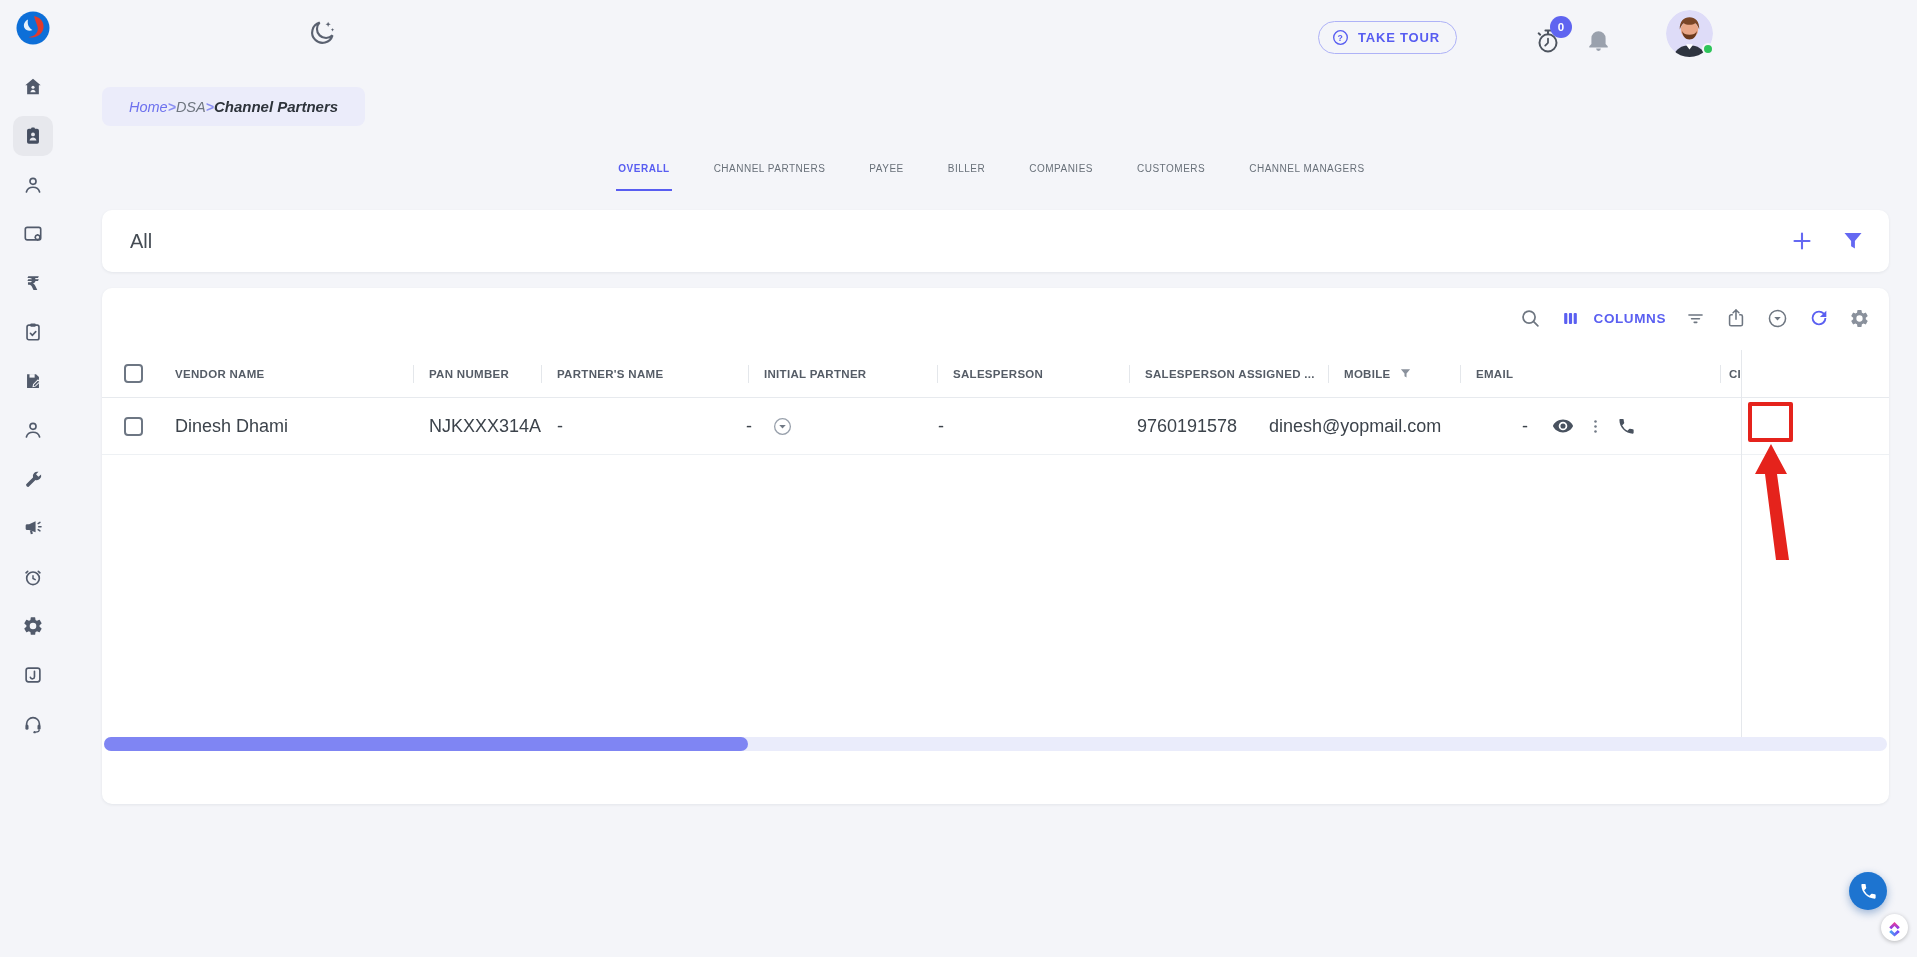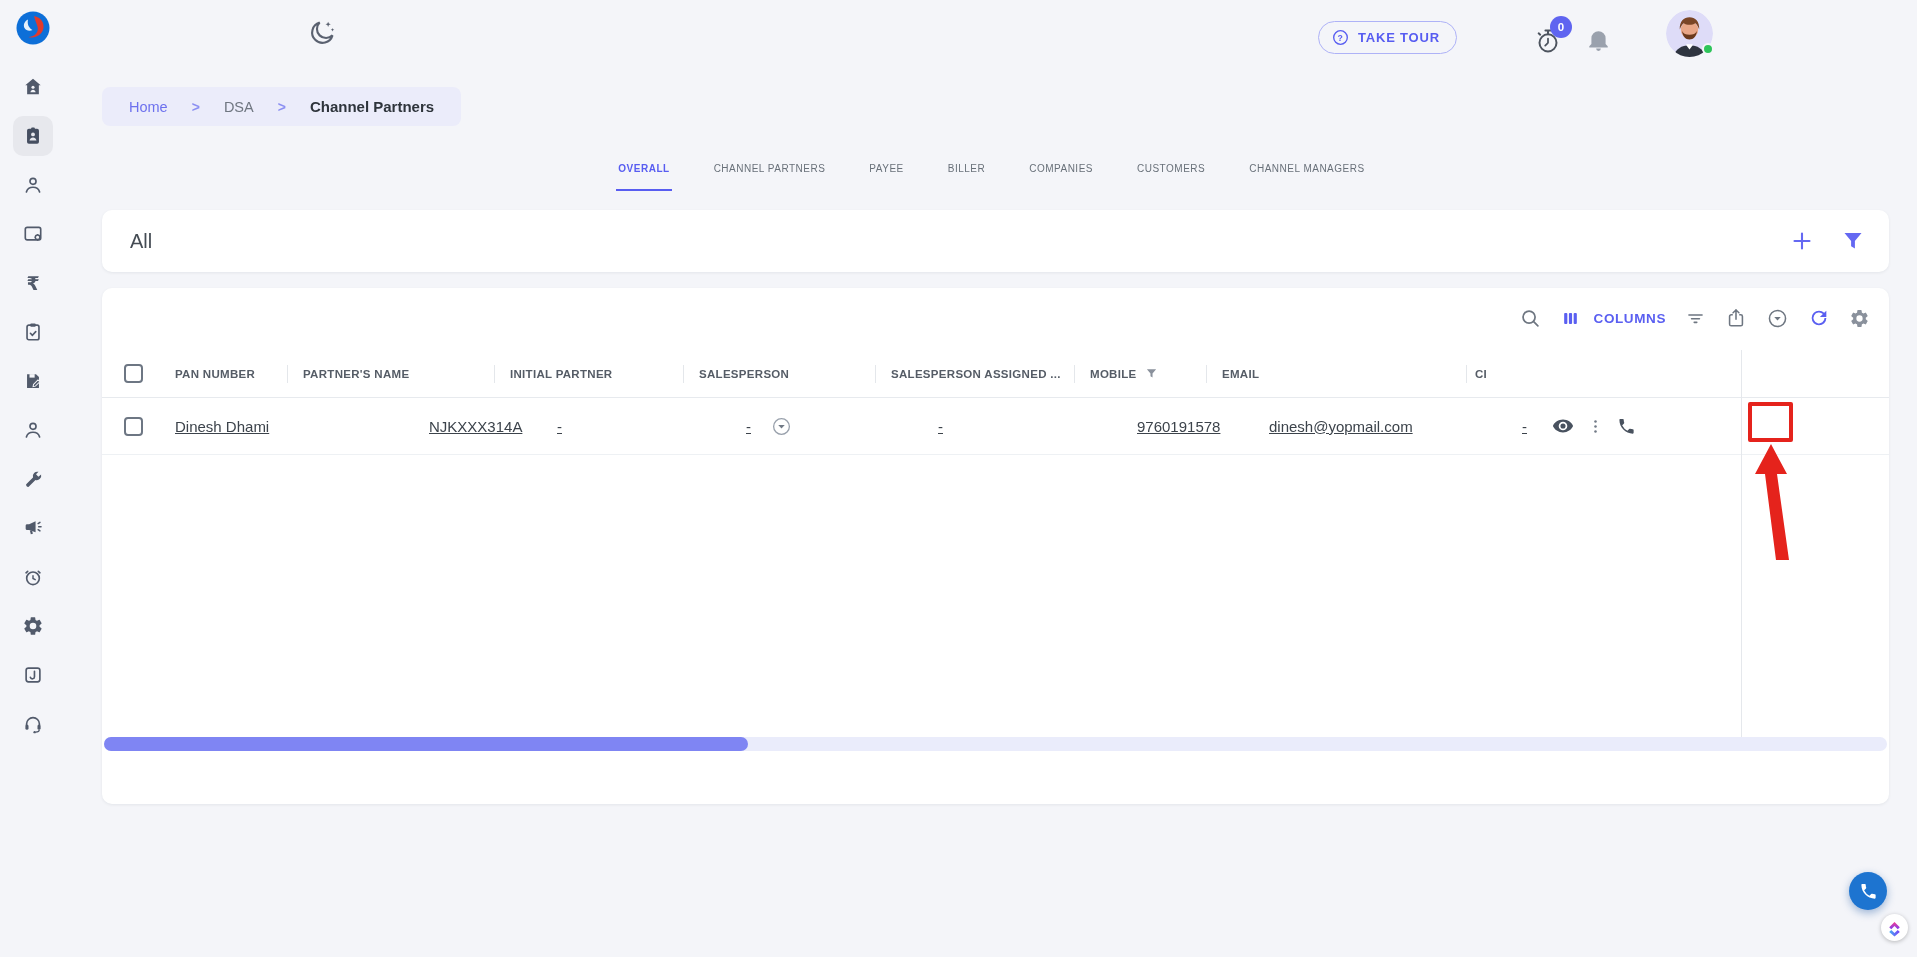--- a/index.html
+++ b/index.html
@@ -22,21 +22,21 @@
     border:1px solid #aeb2f7; border-radius:17px; background:transparent; color:#575cf1; font-size:13px; font-weight:700; letter-spacing:.8px; cursor:pointer; font-family:inherit; }
   .timer-wrap { position:absolute; left:1532px; top:20px; width:40px; height:40px; cursor:pointer; }
   .timer-wrap svg { position:absolute; left:2px; top:7px; width:28px; height:28px; }
   .badge { position:absolute; left:18px; top:-4px; min-width:22px; height:22px; border-radius:11px; background:#5f64f0; color:#fff;
     font-size:11.5px; font-weight:700; display:flex; align-items:center; justify-content:center; }
   .bell-btn { position:absolute; left:1584px; top:26px; width:28px; height:28px; background:none; border:none; cursor:pointer; }
   .avatar { position:absolute; left:1666px; top:10px; width:47px; height:47px; border-radius:50%; cursor:pointer; }
   .status-dot { position:absolute; right:-1px; bottom:2px; width:12px; height:12px; border-radius:50%; background:#2ec45a; border:2px solid #f4f5f9; }
 
   
-  .breadcrumb { position:absolute; left:102px; top:87px; height:39px; background:#ebecfa; border-radius:8px; display:flex; align-items:center; gap:24px; padding:0 27px; font-size:14.5px; }
+  .breadcrumb { position:absolute; left:102px; top:87px; height:39px; background:#ebecfa; border-radius:8px; display:flex; align-items:center; padding:0 27px; font-size:14.5px;font-style:italic; }
   .bc-link { color:#6d71ee; cursor:pointer; }
   .bc-sep { color:#8b8ff2; font-weight:700; font-size:14px; }
   .bc-current { color:#2e343b; font-weight:700; font-size:15px; }
 
   
   .tabs { position:absolute; left:66px; top:161px; width:1851px; display:flex; justify-content:center; gap:40px; }
   .tab { font-size:10px; letter-spacing:.5px; color:#687079; font-weight:500; padding:2px 2px 15px; cursor:pointer; white-space:nowrap; }
   .tab.active { color:#585df1; font-weight:600; border-bottom:2.5px solid #585df1; }
 
   
@@ -56,21 +56,21 @@
 
   
   .thead { position:absolute; left:0; top:62px; width:100%; height:48px; display:flex; align-items:center; border-bottom:1px solid #e7eaee; }
   .trow  { position:absolute; left:0; top:110px; width:100%; height:57px; display:flex; align-items:center; border-bottom:1px solid #eef1f4; background:#fff; }
   .cell { display:flex; align-items:center; padding-left:15px; height:100%; overflow:hidden; white-space:nowrap; flex:none; }
   .hcell { font-size:11.5px; font-weight:600; color:#555c66; letter-spacing:.3px; position:relative; }
   .hcell.sep::after { content:""; position:absolute; right:0; top:15px; height:18px; border-right:1px solid #e4e7eb; }
   .c0{width:58px; padding-left:22px;} .c1{width:254px;} .c2{width:128px;} .c3{width:207px;} .c4{width:189px;}
   .c5{width:192px;} .c6{width:199px;} .c7{width:132px;} .c8{width:260px;} .c9{width:20px; padding-left:8px;}
   .cactions{ width:148px; padding-left:18px; gap:13px; }
-  .rcell { font-size:15px; color:#3c434b;text-decoration:underline; }
+  .rcell { font-size:18px; color:#3c434b; }
   .muted-cell { color:#9aa1ab; }
   .checkbox { width:19px; height:19px; border:2px solid #6d7683; border-radius:4px; background:#fff; cursor:pointer; flex:none; }
   .chev-circle { width:21px; height:21px; margin-left:22px; cursor:pointer; flex:none; }
   .chev-circle.tight { margin-left:20px; }
   .mobile-funnel { width:13px; height:13px; margin-left:8px; cursor:pointer; }
   .action-icon { background:none; border:none; cursor:pointer; padding:0; display:flex; }
   .pinned-divider { position:absolute; left:1639px; top:62px; width:1px; height:387px; background:#e5e8ec; }
 
   
   .hscroll { position:absolute; left:2px; top:449px; width:1783px; height:14px; border-radius:7px; background:#eaecfb; }
@@ -327,20 +327,21 @@
         <svg viewBox="0 0 24 24" width="21" height="21">
           <path d="M19.14 12.94c.04-.3.06-.61.06-.94s-.02-.64-.07-.94l2.03-1.58a.5.5 0 0 0 .12-.64l-1.92-3.32a.5.5 0 0 0-.61-.22l-2.39.96a7 7 0 0 0-1.62-.94l-.36-2.54a.5.5 0 0 0-.5-.42h-3.84a.5.5 0 0 0-.49.42l-.36 2.54c-.59.24-1.13.57-1.62.94l-2.39-.96a.5.5 0 0 0-.61.22L2.65 8.84a.5.5 0 0 0 .12.64l2.03 1.58c-.05.3-.08.63-.08.94s.02.64.07.94l-2.03 1.58a.5.5 0 0 0-.12.64l1.92 3.32c.12.22.39.3.61.22l2.39-.96c.5.38 1.03.7 1.62.94l.36 2.54c.05.24.25.42.5.42h3.84c.25 0 .46-.18.49-.42l.36-2.54a6.9 6.9 0 0 0 1.62-.94l2.39.96c.23.09.49 0 .61-.22l1.92-3.32a.5.5 0 0 0-.12-.64l-2.01-1.58zM12 15.6a3.6 3.6 0 1 1 0-7.2 3.6 3.6 0 0 1 0 7.2z" fill="#8a919c"></path>
         </svg>
       </button>
     </div>
 
     <div class="thead">
       <div class="cell c0">
           <span class="checkbox"></span>
         </div>
+      <div class="cell hcell sep c1">VENDOR NAME</div>
       <div class="cell hcell sep c2">PAN NUMBER</div>
       <div class="cell hcell sep c3">PARTNER'S NAME</div>
       <div class="cell hcell sep c4">INITIAL PARTNER</div>
       <div class="cell hcell sep c5">SALESPERSON</div>
       <div class="cell hcell sep c6">SALESPERSON ASSIGNED ...</div>
       <div class="cell hcell sep c7">
         <span>MOBILE</span>
         <svg class="mobile-funnel" viewBox="0 0 24 24">
           <path d="M3.5 4h17l-6.6 8.1v7.4l-3.8-2.2V12.1z" fill="#8a919c"></path>
         </svg>

